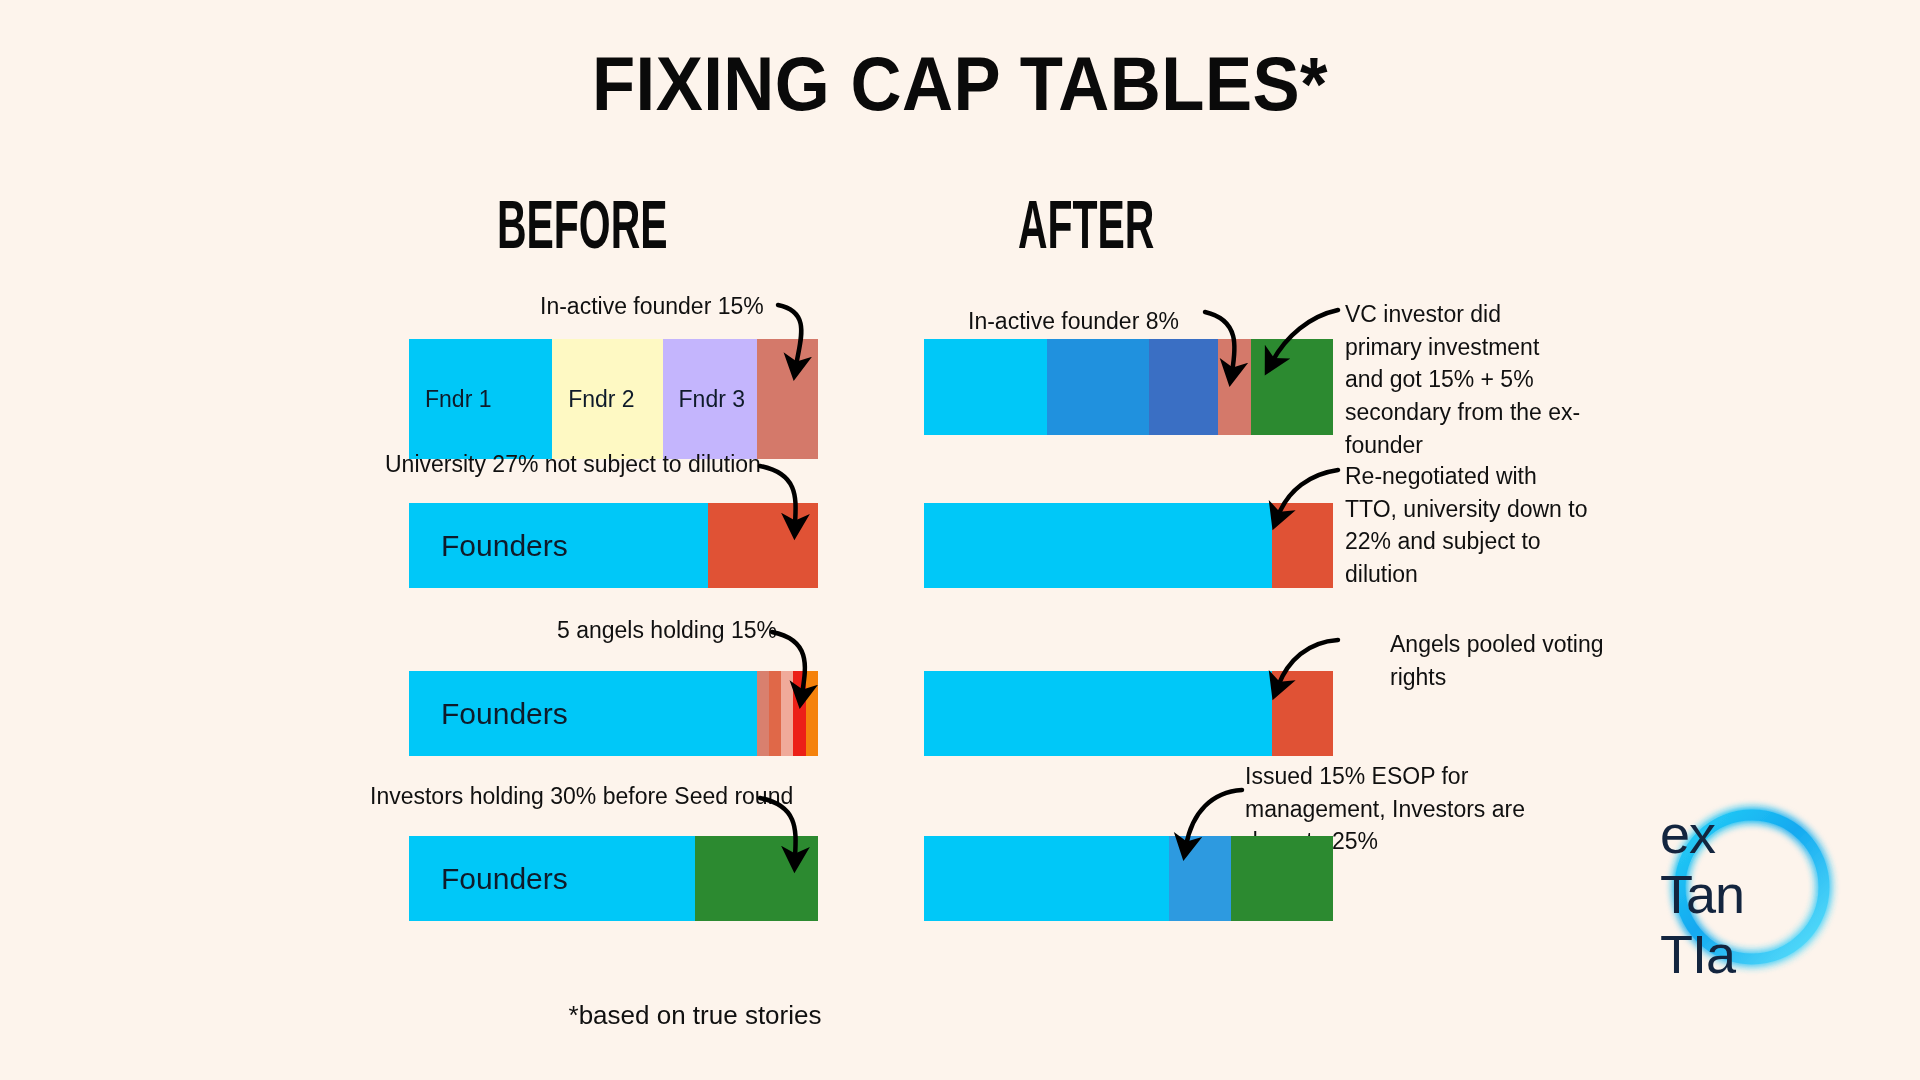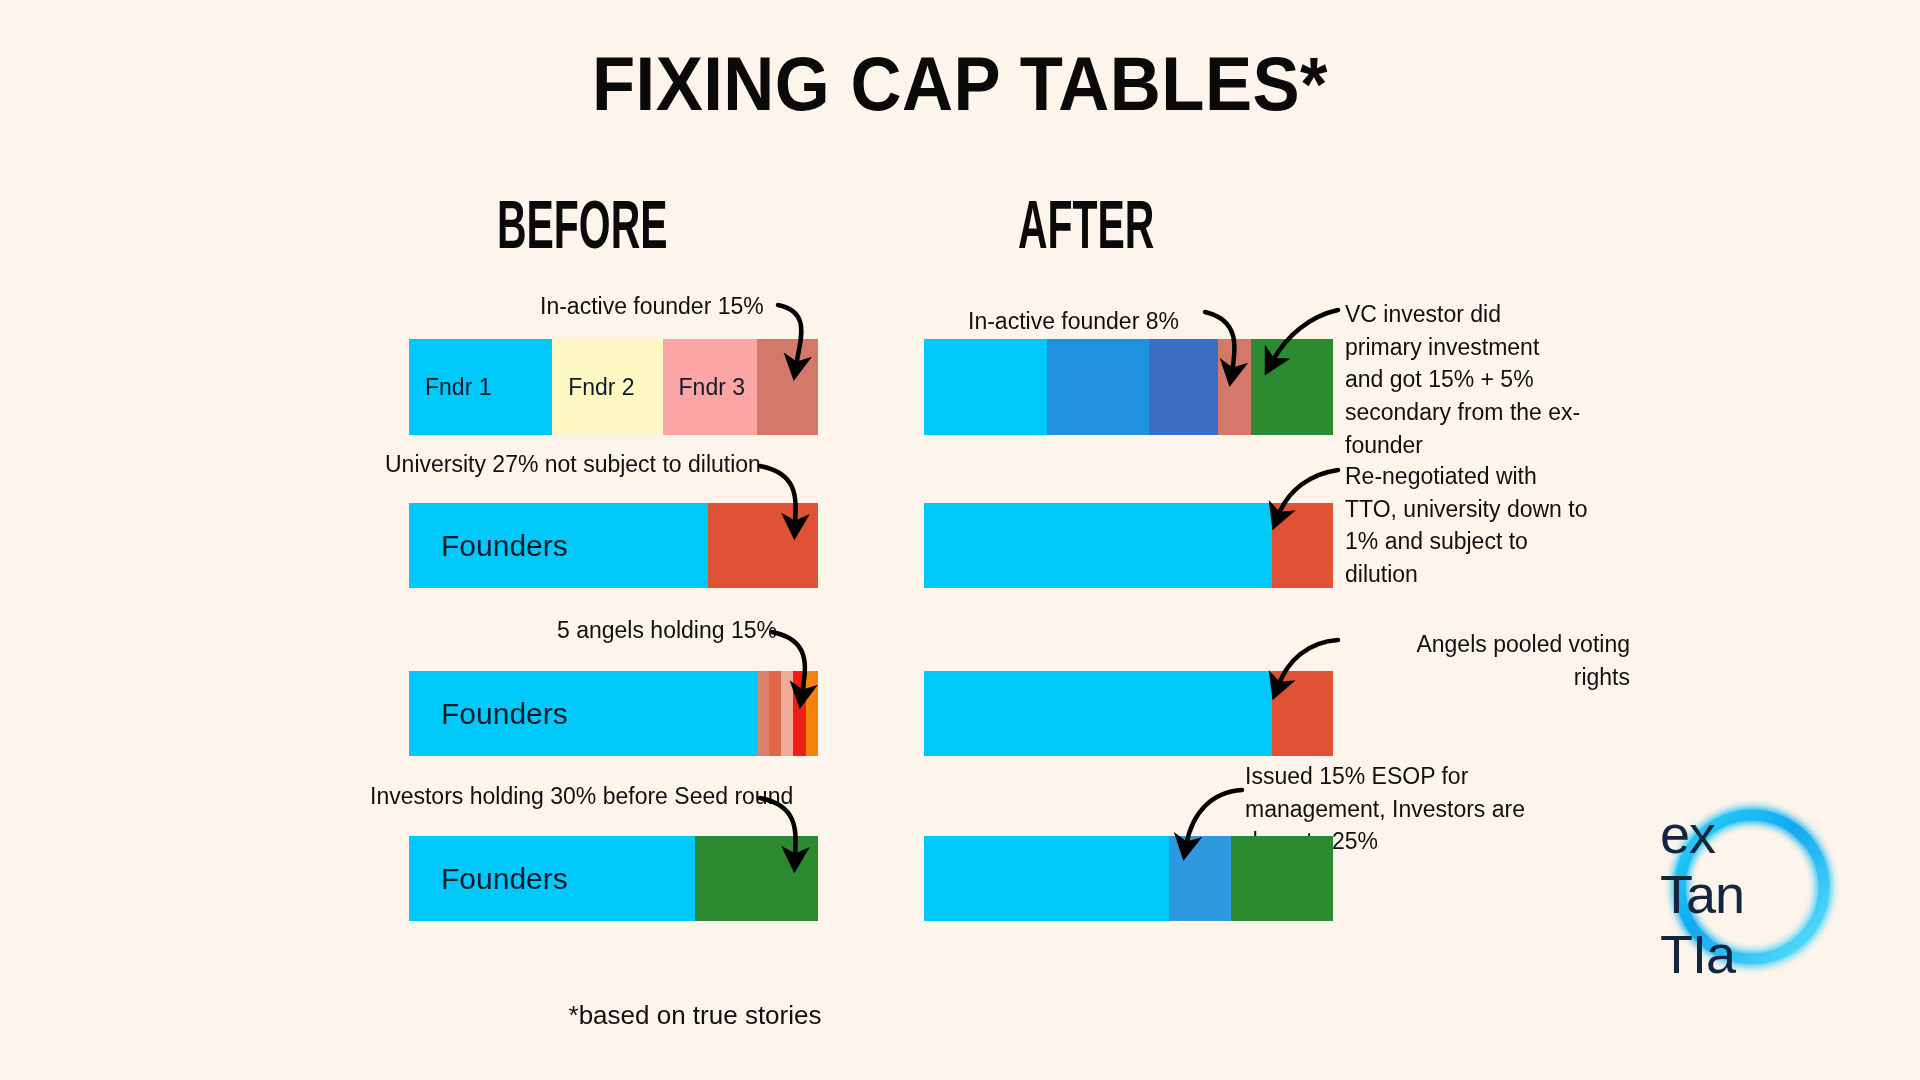--- a/index.html
+++ b/index.html
@@ -124,28 +124,28 @@
 
 <div class="stage">
 
   <div class="title">FIXING CAP TABLES*</div>
 
   <div class="col-heading before">BEFORE</div>
   <div class="col-heading after">AFTER</div>
 
   <div class="anno" style="left:540px; top:290px;">In-active founder 15%</div>
 
-  <div class="bar" style="left:409px; top:339px; width:409px; height:96px;">
+  <div class="bar" style="left:409px; top:339px; width:409px; height:120px;">
     <div class="seg" style="width:35%; background:#00c8f8;">
       <span class="seg-label">Fndr 1</span>
     </div>
     <div class="seg" style="width:27%; background:#fef9c3;">
       <span class="seg-label">Fndr 2</span>
     </div>
-    <div class="seg" style="width:23%; background:#fca5a5;">
+    <div class="seg" style="width:23%; background:#c4b5fd;">
       <span class="seg-label">Fndr 3</span>
     </div>
     <div class="seg" style="width:15%; background:#d4796a;"></div>
   </div>
 
   <div class="anno" style="left:385px; top:448px;text-align:center;">University 27% not subject to dilution</div>
 
   <div class="bar" style="left:409px; top:503px; width:409px; height:85px;">
     <div class="seg" style="width:73%; background:#00c8f8;">
       <span class="seg-label big">Founders</span>
@@ -180,28 +180,28 @@
   <div class="anno r" style="left:1345px; top:298px; width:236px;">VC investor did primary investment and got 15% + 5% secondary from the ex-founder</div>
 
   <div class="bar" style="left:924px; top:339px; width:409px; height:96px;">
     <div class="seg" style="width:30%; background:#00c8f8;"></div>
     <div class="seg" style="width:25%; background:#2091de;"></div>
     <div class="seg" style="width:17%; background:#3a6fc4;"></div>
     <div class="seg" style="width:8%; background:#d4796a;"></div>
     <div class="seg" style="width:20%; background:#2c8a30;"></div>
   </div>
 
-  <div class="anno r" style="left:1345px; top:460px; width:244px;">Re-negotiated with TTO, university down to 1% and subject to dilution</div>
+  <div class="anno r" style="left:1345px; top:460px; width:244px;">Re-negotiated with TTO, university down to 22% and subject to dilution</div>
 
   <div class="bar" style="left:924px; top:503px; width:409px; height:85px;">
     <div class="seg" style="width:85%; background:#00c8f8;"></div>
     <div class="seg" style="width:15%; background:#e05235;"></div>
   </div>
 
-  <div class="anno r" style="left:1390px; top:628px; width:240px;text-align:right;">Angels pooled voting rights</div>
+  <div class="anno r" style="left:1390px; top:628px; width:240px;">Angels pooled voting rights</div>
 
   <div class="bar" style="left:924px; top:671px; width:409px; height:85px;">
     <div class="seg" style="width:85%; background:#00c8f8;"></div>
     <div class="seg" style="width:15%; background:#e05235;"></div>
   </div>
 
   <div class="anno r" style="left:1245px; top:760px; width:320px;">Issued 15% ESOP for management, Investors are down to 25%</div>
 
   <div class="bar" style="left:924px; top:836px; width:409px; height:85px;">
     <div class="seg" style="width:60%; background:#00c8f8;"></div>

